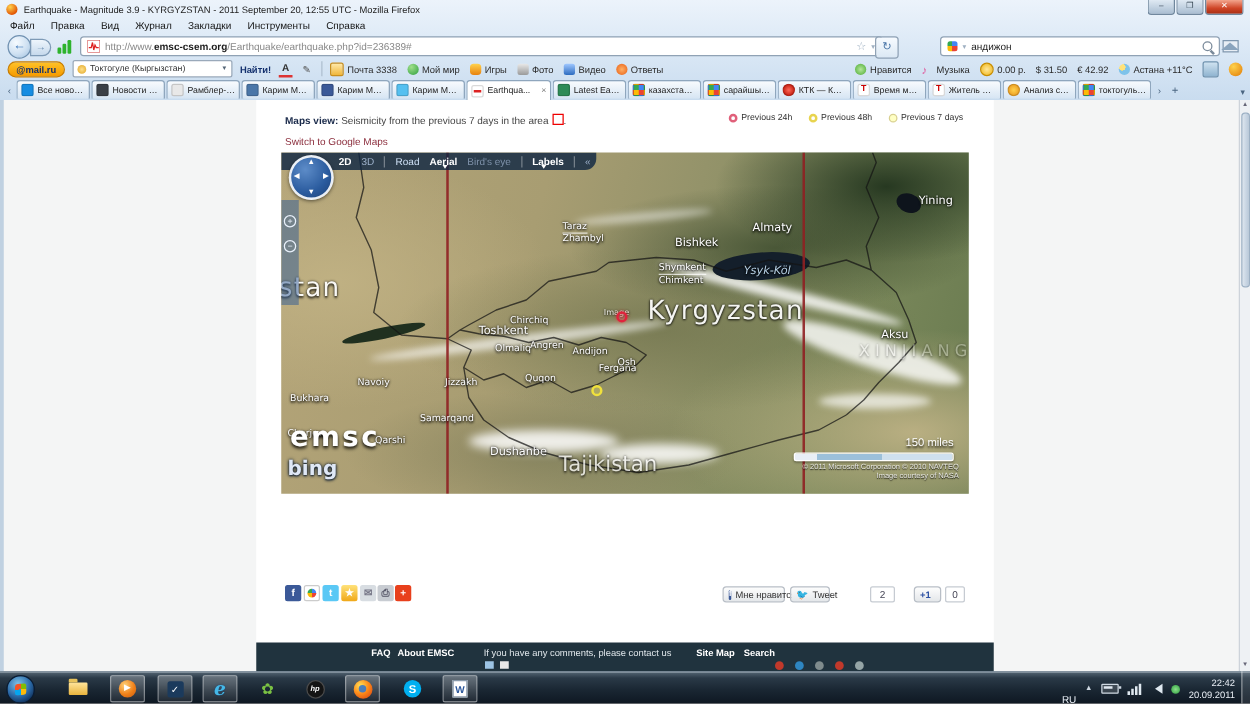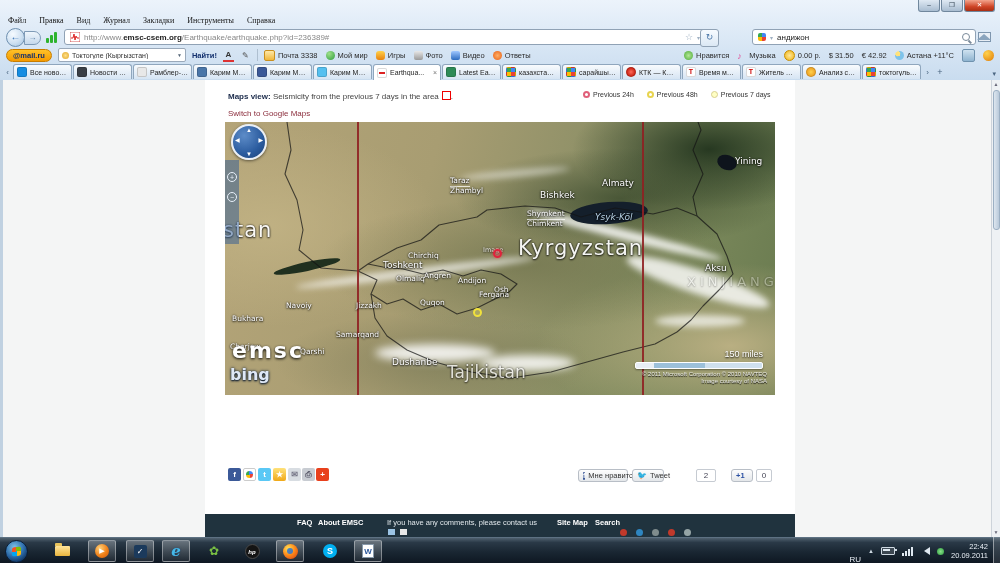--- a/index.html
+++ b/index.html
@@ -9,21 +9,21 @@
   #chrome{position:absolute;left:0;top:0;width:1000px;height:80px;
           background:linear-gradient(#ecf3fb 0%,#dce9f6 45%,#c9dcef 100%);border-bottom:1px solid #8fa8c0;}
   #titlebar{position:absolute;left:0;top:0;width:100%;height:14px;display:flex;align-items:center;gap:5px;padding-left:5px;box-sizing:border-box;}
   .ff-orb{width:9px;height:9px;border-radius:50%;background:radial-gradient(circle at 35% 30%,#ffd24d,#e25706 70%);flex:none;}
   #title{font-size:7.5px;color:#1d1d1d;white-space:nowrap;}
   #winbtns{position:absolute;right:5px;top:0;display:flex;}
   .wbtn{width:20px;height:11px;font-size:6.5px;line-height:10px;text-align:center;color:#30404f;
         background:linear-gradient(#dfe9f3,#a9bdd1);border:1px solid #70879d;border-top:none;border-radius:0 0 3px 3px;margin-left:1px;}
   .wbtn.close{width:29px;color:#fff;background:linear-gradient(#f3a58d,#cf4527 60%,#a92e13);}
   #menubar{position:absolute;top:14px;left:0;height:13px;display:flex;gap:13px;padding-left:8px;align-items:center;}
-  .menu-item{font-size:8px;color:#151515;font-family:Liberation Serif, serif;}
+  .menu-item{font-size:8px;color:#151515;}
   
   #navbar{position:absolute;top:27px;left:0;width:100%;height:20px;}
   .nav-back{position:absolute;left:6px;top:1px;width:17px;height:17px;border-radius:50%;
             background:radial-gradient(circle at 35% 30%,#f6fbff,#cfe1f2 55%,#9fc0de);border:1px solid #6f90b0;
             color:#2b6ab2;font-size:10px;line-height:15px;text-align:center;}
   .nav-fwd{position:absolute;left:24px;top:4px;width:15px;height:12px;border-radius:0 7px 7px 0;
            background:linear-gradient(#eef5fc,#c6d9ec);border:1px solid #7e9ab6;color:#5e82a8;font-size:8px;line-height:11px;text-align:center;}
   .addon-bars{position:absolute;left:46px;top:4px;width:12px;height:12px;display:flex;align-items:flex-end;gap:1px;}
   .addon-bars i{display:block;width:3px;background:#2db32d;border-radius:1px;}
   #urlfield{position:absolute;left:64px;top:2px;width:630px;height:14px;background:#fff;border:1px solid #90a2b5;border-radius:3px;
@@ -215,20 +215,24 @@
   .clock{font-size:7.5px;line-height:9px;text-align:right;}
   #showdesk{position:absolute;right:0;top:537px;width:6px;height:26px;background:rgba(255,255,255,.1);border-left:1px solid rgba(255,255,255,.45);}
   .aeroedge{position:absolute;top:80px;width:3px;height:457px;background:rgba(150,178,208,.55);}
 </style>
 </head>
 <body>
 
 <div id="screen">
 
   <div id="chrome">
+    <div id="titlebar">
+      <span class="ff-orb"></span>
+      <span id="title">Earthquake - Magnitude 3.9 - KYRGYZSTAN - 2011 September 20, 12:55 UTC - Mozilla Firefox</span>
+    </div>
     <div id="winbtns">
       <span class="wbtn">‒</span>
       <span class="wbtn">❐</span>
       <span class="wbtn close">✕</span>
     </div>
 
     <div id="menubar">
 
     <span class="menu-item">Файл</span>
         <span class="menu-item">Правка</span>
@@ -534,20 +538,30 @@
           <span class="lbl sm" style="left: 75px; top: 225px;">Qarshi</span>
           <span class="lbl md" style="left: 167px; top: 235px;">Dushanbe</span>
         </div>
 
       <div>
 
       <span class="marker m24" style="left: 268px; top: 127px;"></span>
           <span class="marker m48" style="left: 248px; top: 186px;"></span>
         </div>
 
+      <div id="mapbar">
+
+      <span class="mapctl on">2D</span>
+          <span class="mapctl dim">3D</span>
+          <span class="mapctl bl">Road</span>
+          <span class="mapctl sel">Aerial</span>
+          <span class="mapctl dis">Bird's eye</span>
+          <span class="mapctl sel bl">Labels</span>
+          <span class="mapctl bl dim">«</span>
+        </div>
       <div id="compass">
         <i style="left:13px;top:1px">▲</i>
           <i style="left:13px;bottom:1px">▼</i>
           <i style="left:2px;top:10px">◀</i>
           <i style="right:2px;top:10px">▶</i>
       </div>
       <div id="zoomstrip">
         <span class="zbtn" style="top:12px">+</span>
         <span class="zbtn" style="top:32px">−</span>
       </div>

